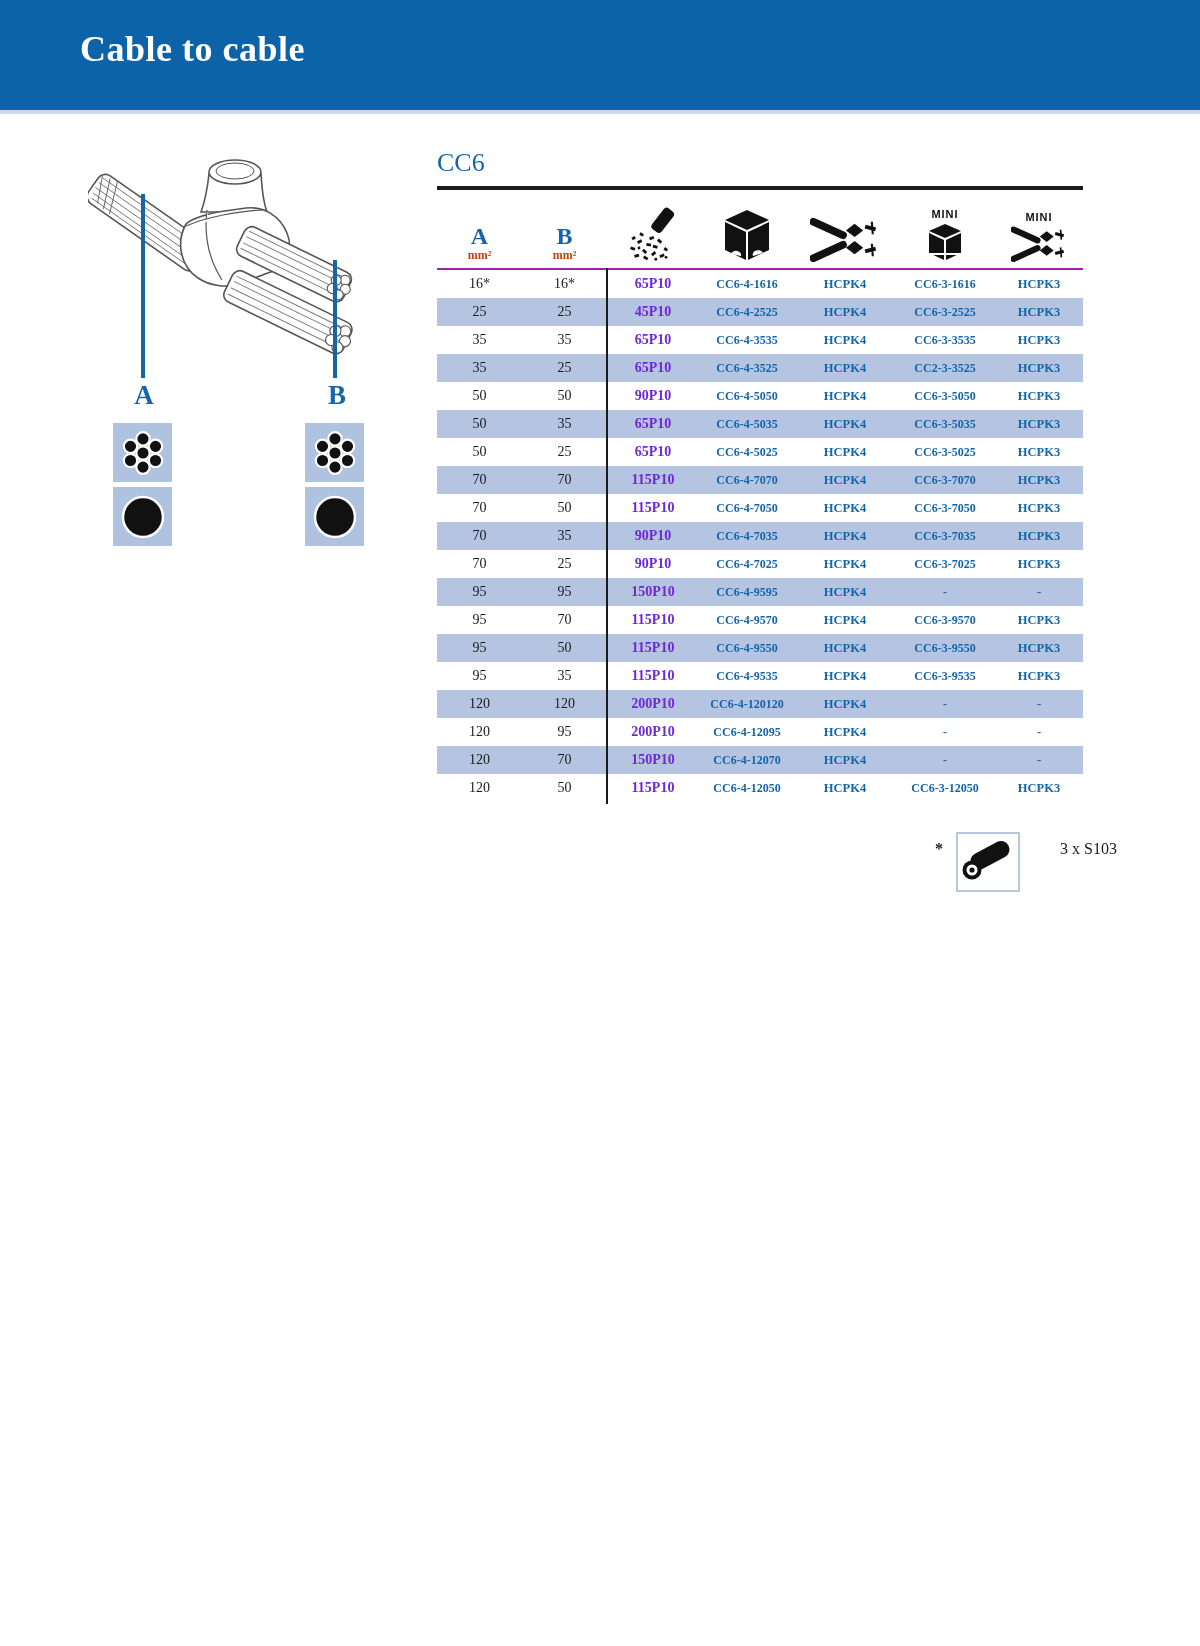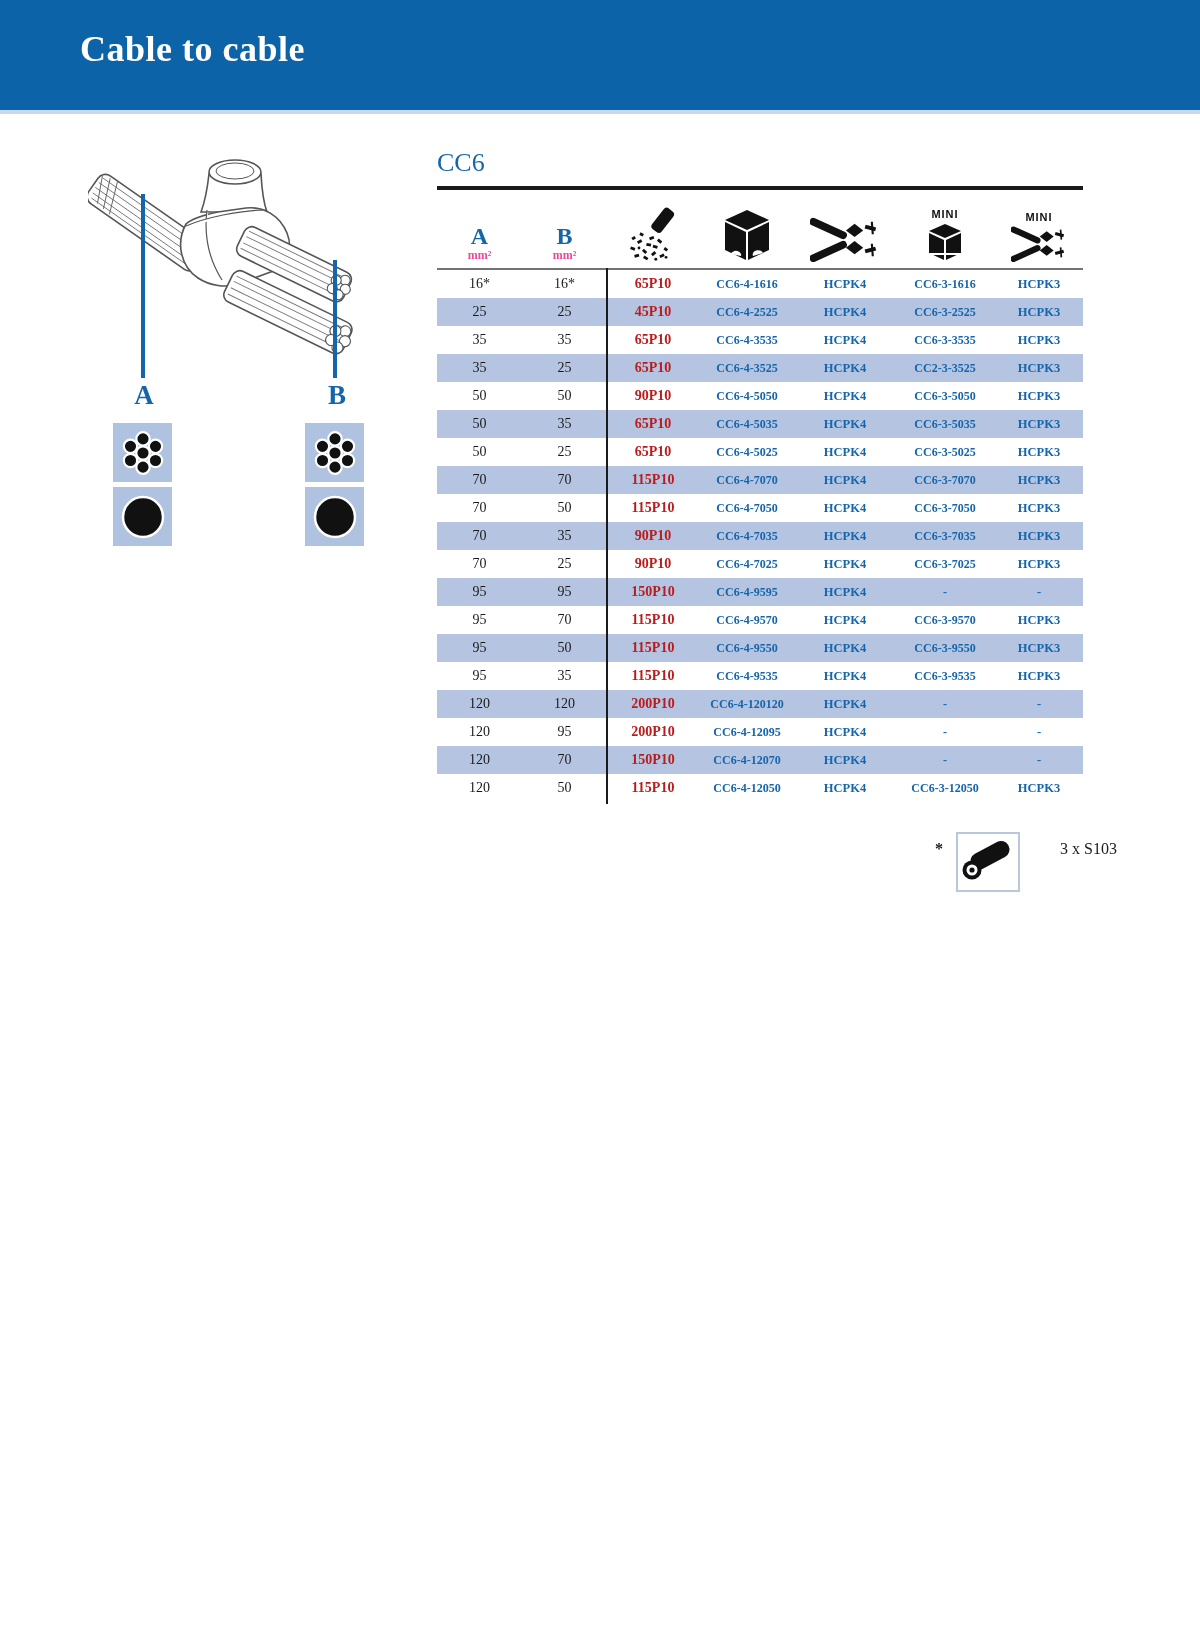--- a/index.html
+++ b/index.html
@@ -20,29 +20,29 @@
   .sw-b1{left:305px;top:423px;} .sw-b2{left:305px;top:487px;}
   .swatch svg{display:block;margin:5px auto 0;}
   
   .tblock{position:absolute;left:437px;top:148px;width:646px;}
   .tblock h2{margin:0;position:absolute;left:0;top:0;font-size:26px;font-weight:normal;color:#1565ab;}
   .thickrule{position:absolute;left:0;top:38px;width:646px;height:4px;background:#1a1a1a;}
   .thead{position:absolute;left:0;top:46px;width:646px;height:72px;display:grid;
          grid-template-columns:85px 85px 92px 96px 100px 100px 88px;}
   .hc{display:flex;flex-direction:column;align-items:center;justify-content:flex-end;padding-bottom:4px;}
   .hc .big{font-size:24px;font-weight:bold;color:#1565ab;line-height:1;}
-  .hc .unit{font-size:12px;font-weight:bold;color:#ec4899;line-height:1.2;}
+  .hc .unit{font-size:12px;font-weight:bold;color:#c2410c;line-height:1.2;}
   .mini{font-family:"Liberation Sans","DejaVu Sans",sans-serif;font-weight:bold;font-size:11px;
         letter-spacing:1px;color:#111;line-height:1;margin-bottom:2px;}
-  .tbody{position:absolute;left:0;top:120px;width:646px;border-top:2px solid #737373;}
+  .tbody{position:absolute;left:0;top:120px;width:646px;border-top:2px solid #a21caf;}
   .trow{display:grid;grid-template-columns:85px 85px 92px 96px 100px 100px 88px;height:28px;}
   .trow.alt{background:#b5c4e1;}
   .tc{display:flex;align-items:center;justify-content:center;font-size:14px;}
   .c-a,.c-b{color:#1a1a1a;}
-  .c-powder{color:#b91c1c;font-weight:bold;font-size:14px;}
+  .c-powder{color:#6d28d9;font-weight:bold;font-size:14px;}
   .c-mold,.c-mini-mold{color:#1565ab;font-weight:bold;font-size:12px;}
   .c-clamp,.c-mini-clamp{color:#1565ab;font-weight:bold;font-size:12.5px;}
   .vline{position:absolute;left:169px;top:120px;width:2px;height:536px;background:#1a1a1a;}
   
   .footnote{position:absolute;left:0;top:684px;width:646px;height:60px;}
   .fn-star{position:absolute;left:498px;top:8px;font-size:16px;font-weight:bold;color:#1a1a1a;}
   .fn-box{position:absolute;left:519px;top:0;width:60px;height:56px;background:#fff;border:2px solid #b7c8de;}
   .fn-text{position:absolute;left:623px;top:8px;font-size:16px;color:#1a1a1a;white-space:nowrap;}
   
   .footrule{position:absolute;left:0;top:1529px;width:50px;height:2px;background:#333;}

